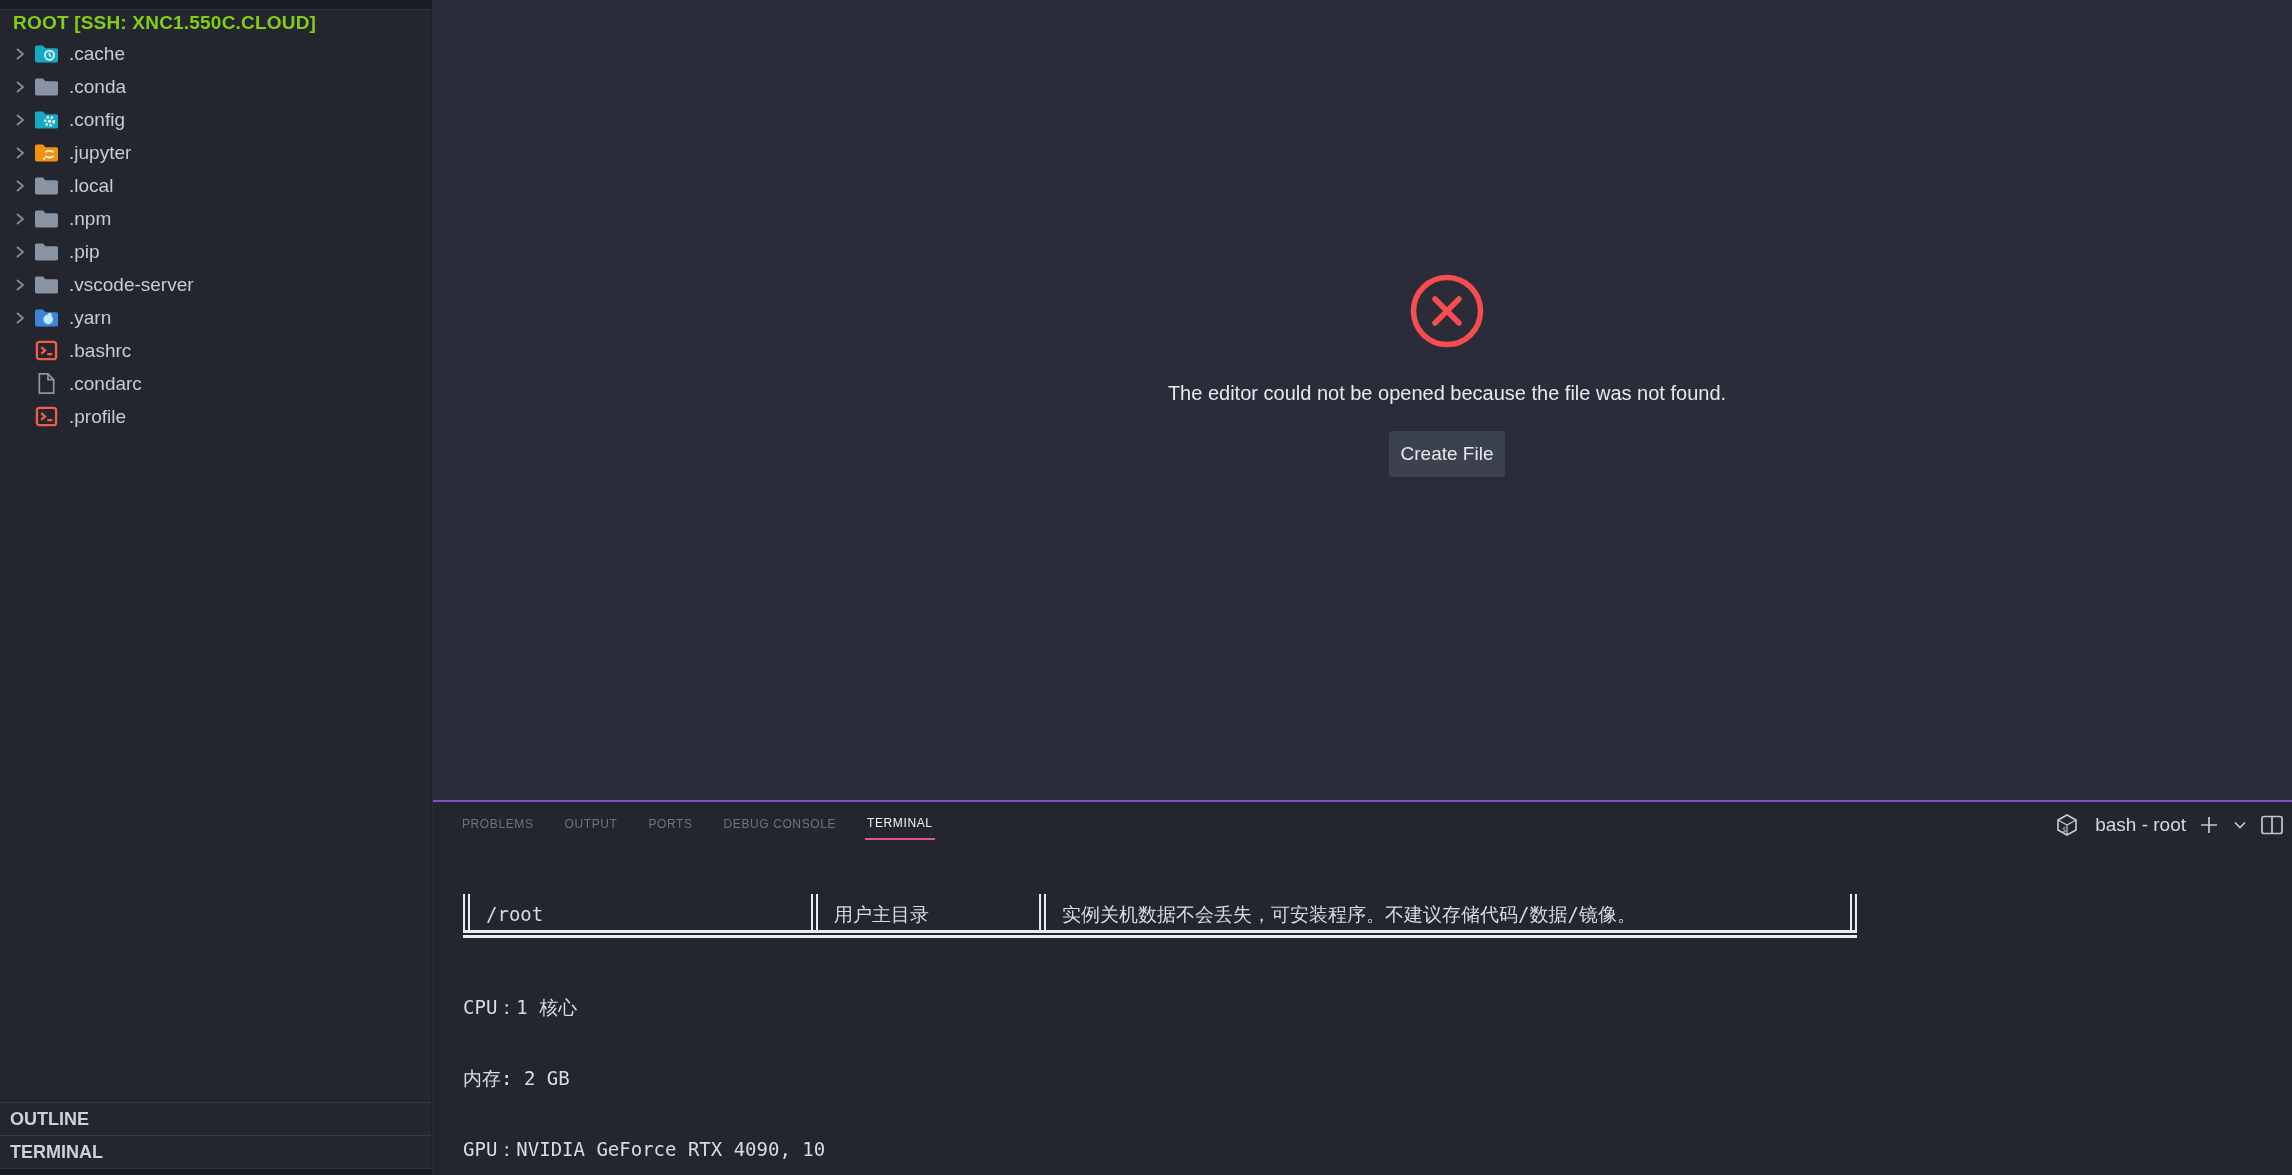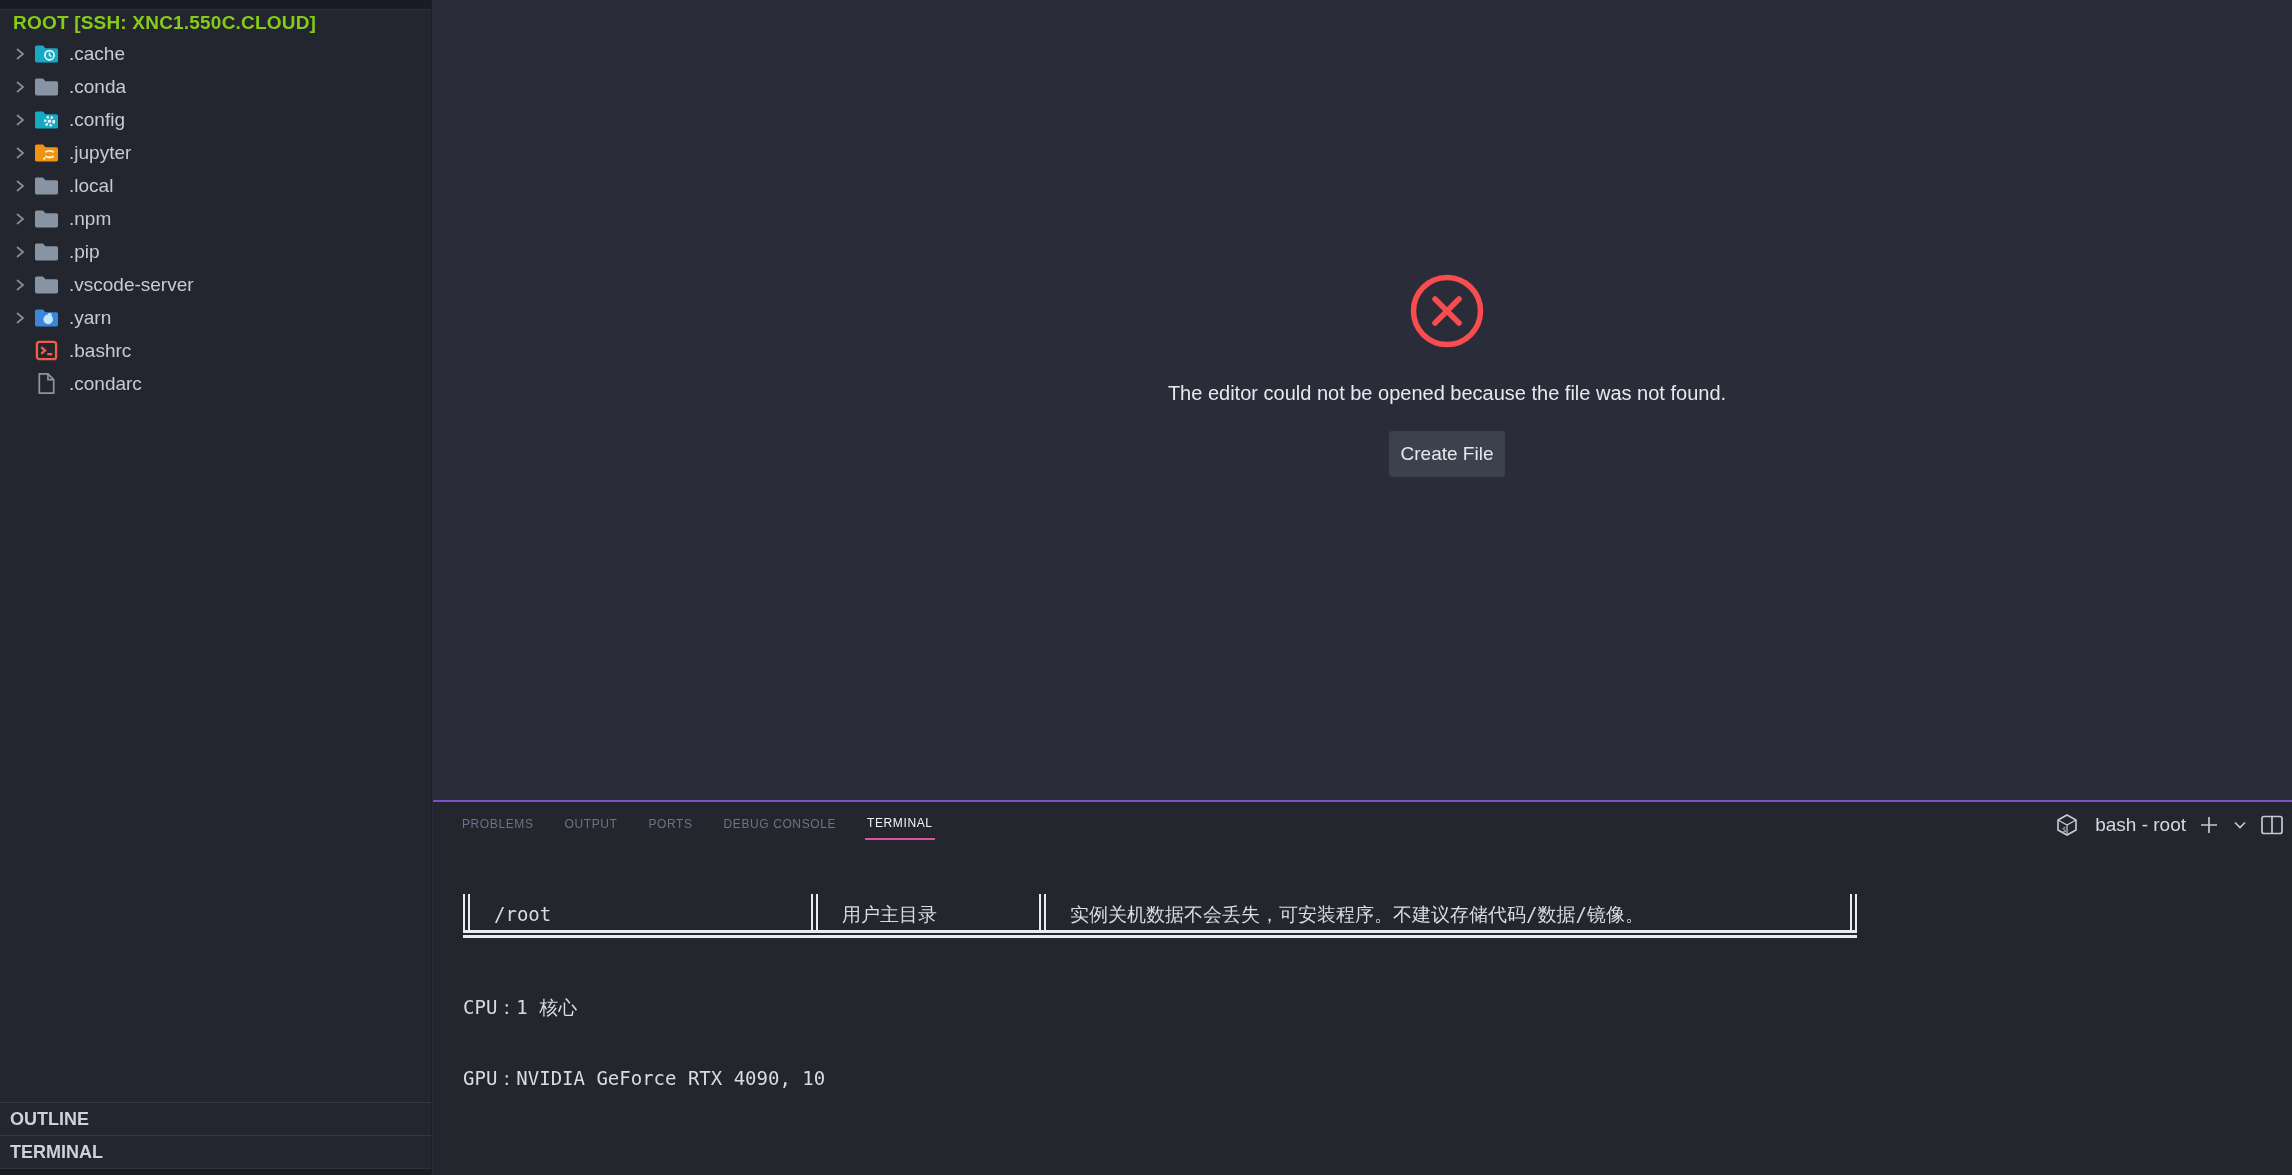--- a/index.html
+++ b/index.html
@@ -44,21 +44,21 @@
   .panel-actions { position:absolute; right:8px; top:0; height:46px; display:flex;
                    align-items:center; gap:12px; }
   .shell-label { font-size:19px; color:#d5d9e1; margin-left:4px; }
   .pact { display:flex; align-items:center; justify-content:center; cursor:pointer; }
 
   
   .term { position:absolute; left:30px; top:48px; right:0; bottom:0;
           font-family:"DejaVu Sans Mono", monospace; font-size:19px; color:#d8dbe2;
           white-space:pre; overflow:hidden; }
   .tbl { display:flex; width:1394px; height:44px; border-bottom:8px double #e8ebf0; margin-bottom:12px; }
-  .cell { border-left:7px double #e8ebf0; padding-left:24px; line-height:40px; overflow:hidden; }
+  .cell { border-left:7px double #e8ebf0; padding-left:16px; line-height:40px; overflow:hidden; }
   .cell.c1 { width:348px; }
   .cell.c2 { width:228px; }
   .cell.c3 { flex:1; border-right:7px double #e8ebf0; }
   .tline { height:27px; line-height:27px; }
 </style>
 </head>
 <body>
 
 <div class="sidebar">
   <div class="side-topstrip"></div>
@@ -218,20 +218,31 @@
       <span class="twisty"></span>
       <span class="fi">
           <svg width="21" height="23" viewBox="0 0 21 24">
             <path d="M3 2 h9 l6 6 v14 H3 z" fill="none" stroke="#8a95a3" stroke-width="1.8"></path>
             <path d="M12 2 v6 h6" fill="none" stroke="#8a95a3" stroke-width="1.8"></path>
           </svg>
         </span>
       <span class="flabel">.condarc</span>
     </div>
 
+    <div class="tree-item">
+      <span class="twisty"></span>
+      <span class="fi">
+          <svg width="23" height="23" viewBox="0 0 24 24">
+            <rect x="2" y="3" width="20" height="18" rx="2.6" fill="none" stroke="#ee5f45" stroke-width="2.4"></rect>
+            <path d="M6.5 8.6 l4 3.4 -4 3.4" fill="none" stroke="#ee5f45" stroke-width="2.4"></path>
+            <path d="M12.8 15.8 h5.2" stroke="#ee5f45" stroke-width="2.4"></path>
+          </svg>
+        </span>
+      <span class="flabel">.profile</span>
+    </div>
 
   </div>
 
   <div class="side-bottom">
     <div class="side-section">OUTLINE</div>
     <div class="side-section">TERMINAL</div>
     <div class="side-endstrip"></div>
   </div>
 </div>
 
@@ -284,20 +295,21 @@
     </div>
   </div>
 
   <div class="term">
     <div class="tbl">
       <div class="cell c1">/root</div>
       <div class="cell c2">用户主目录</div>
       <div class="cell c3">实例关机数据不会丢失，可安装程序。不建议存储代码/数据/镜像。</div>
     </div>
     <div class="tline">CPU：1 核心</div>
+    <div class="tline">内存: 2 GB</div>
     <div class="tline">GPU：NVIDIA GeForce RTX 4090, 10</div>
     
     
     
     
     
     
     
   </div>
 </div>

